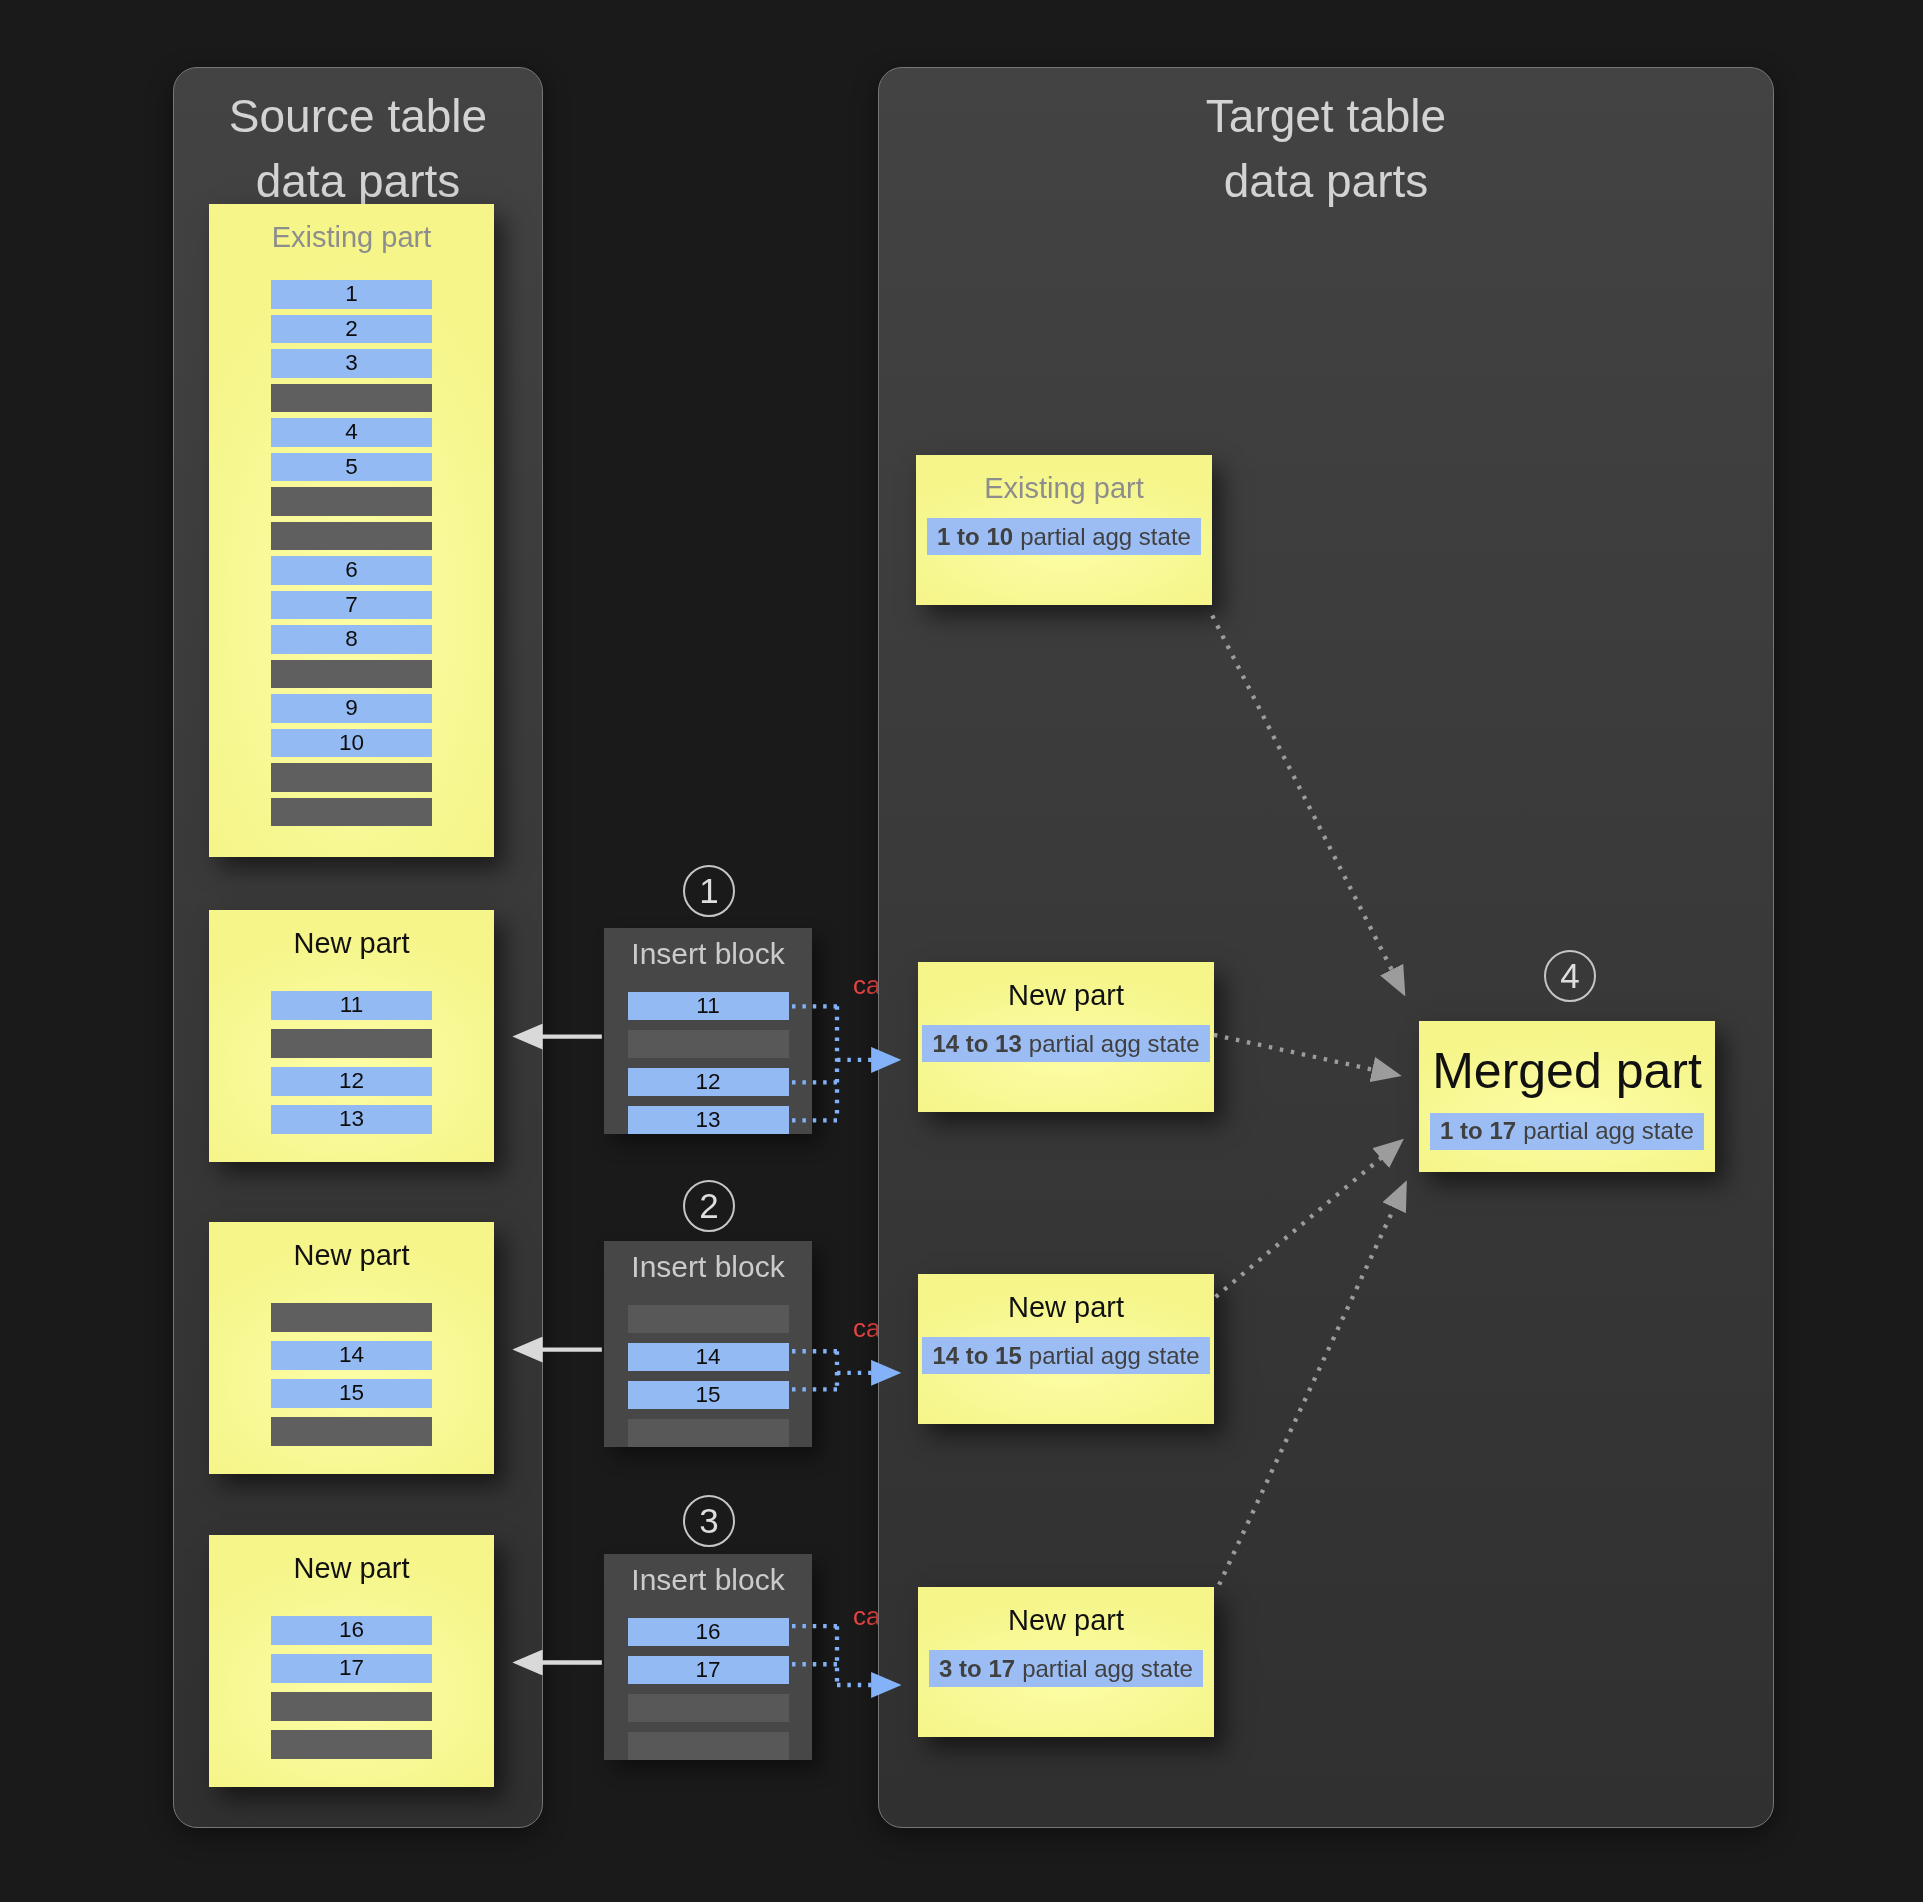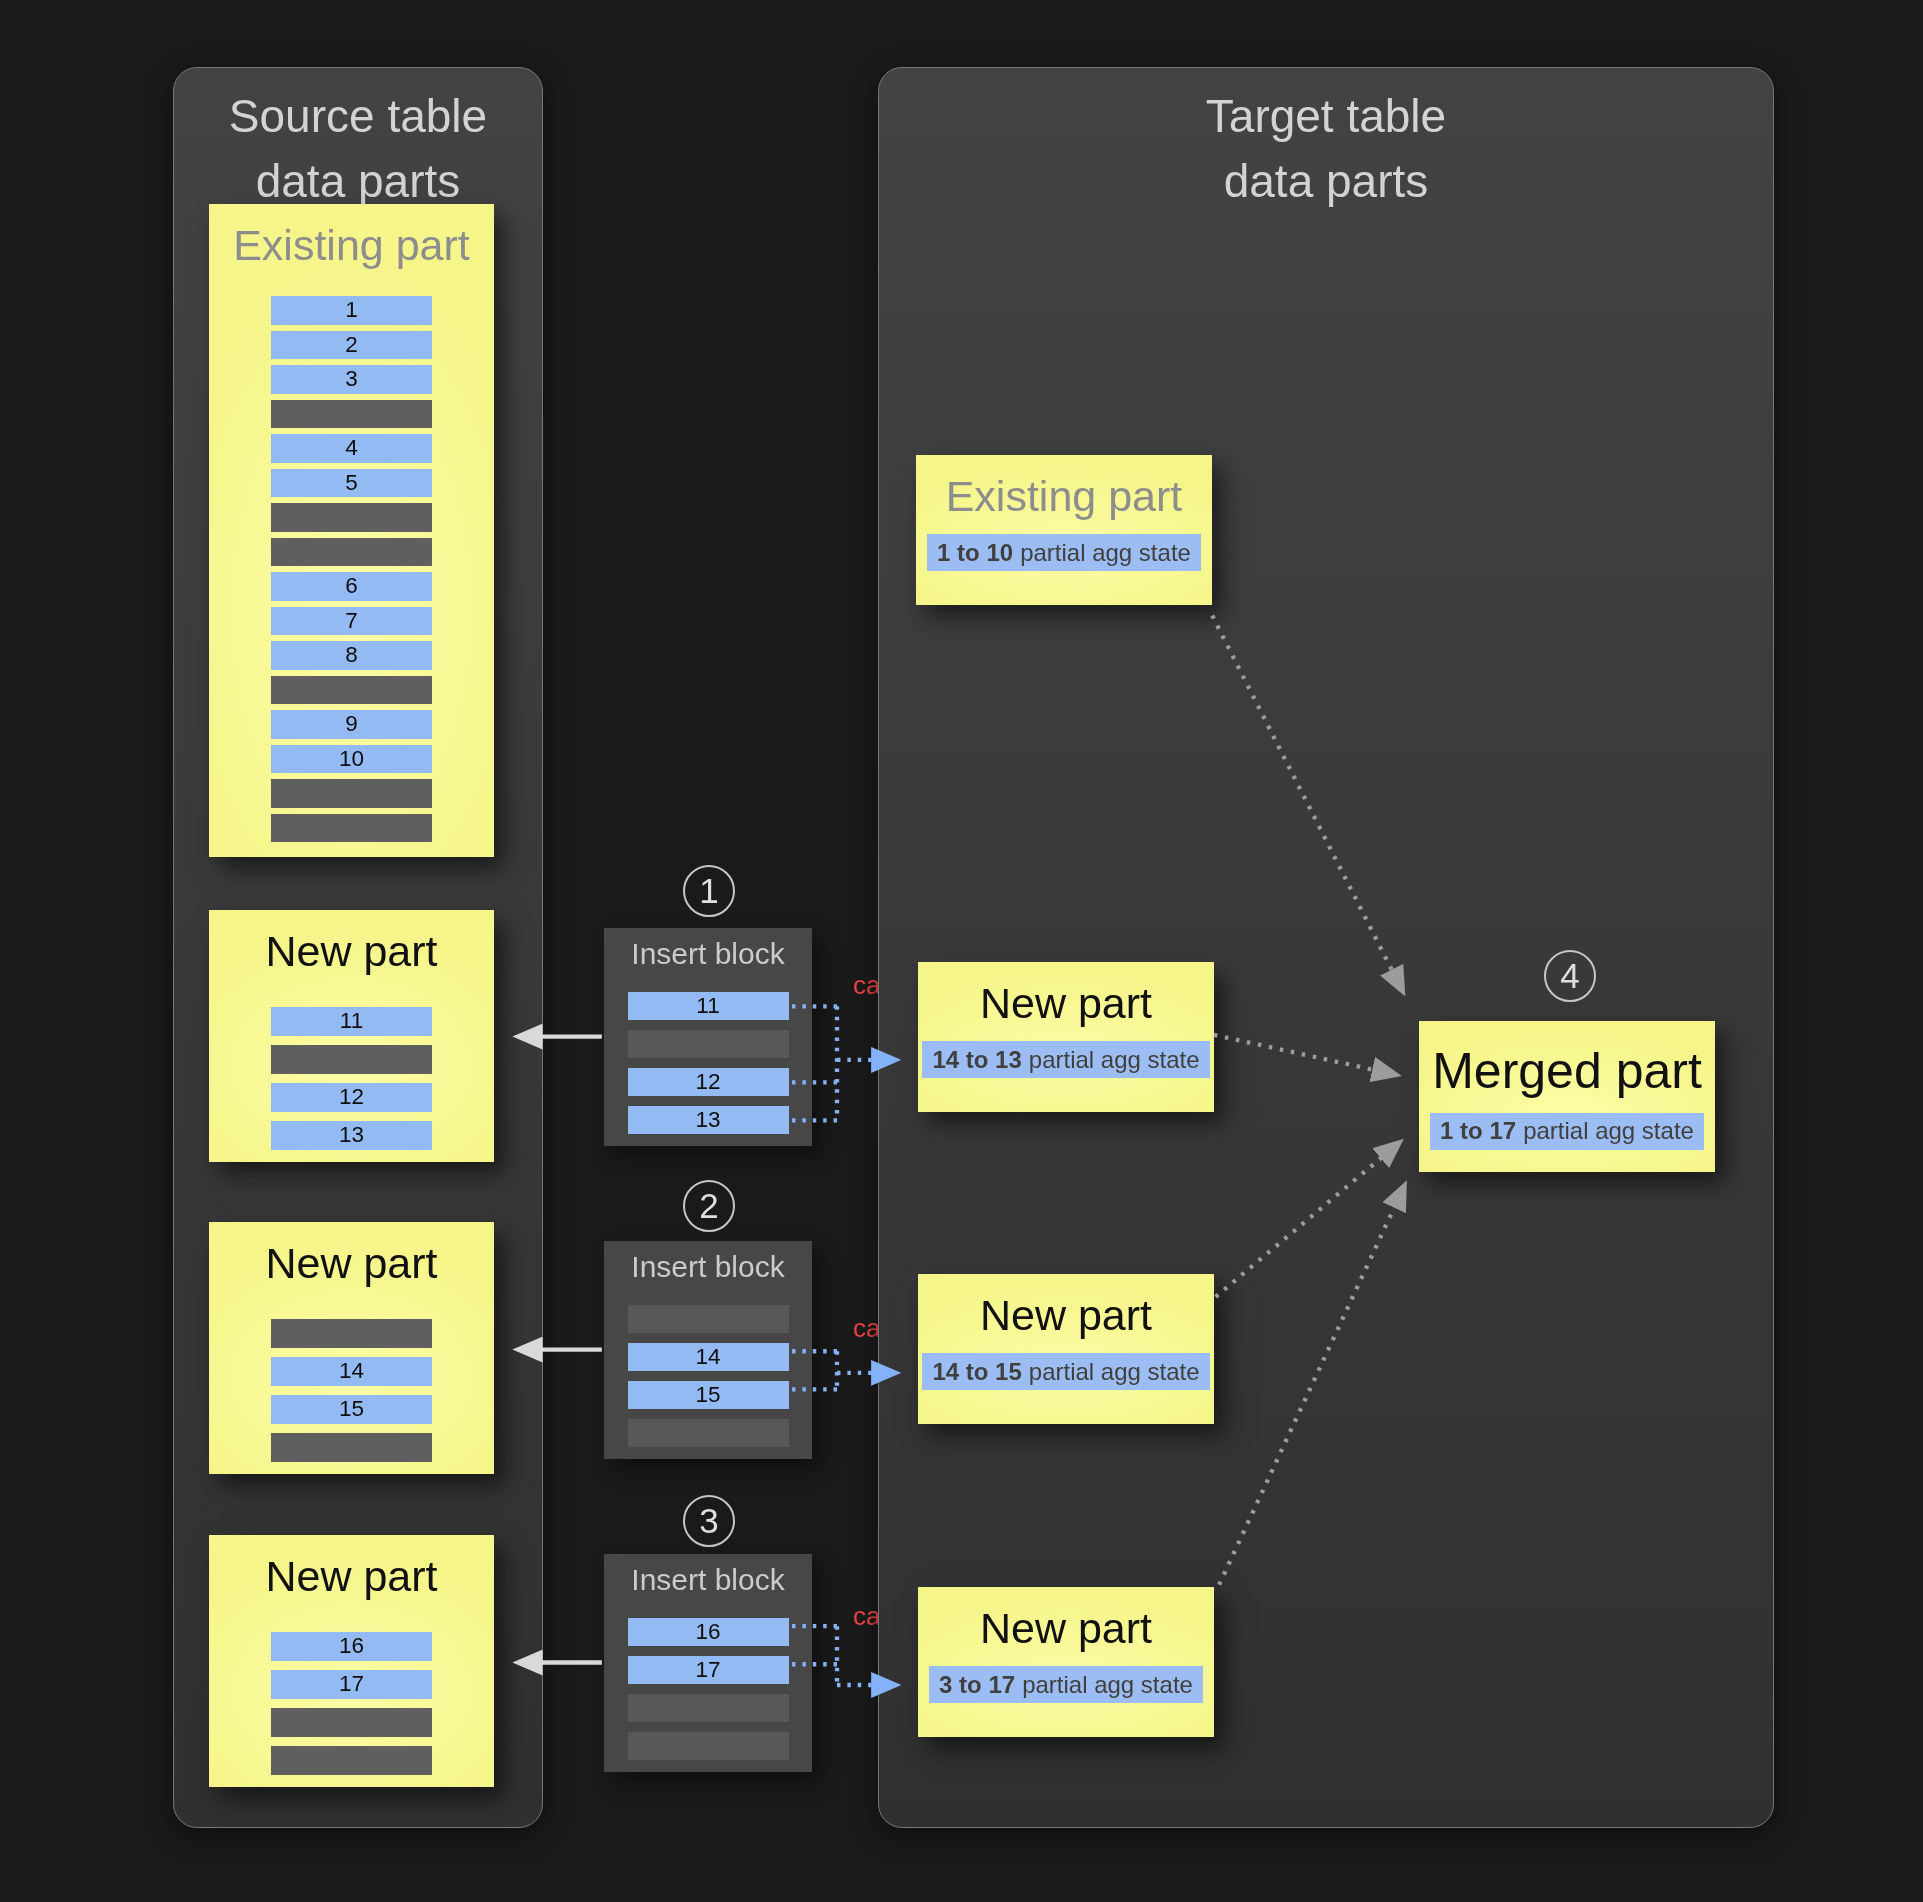--- a/index.html
+++ b/index.html
@@ -22,35 +22,35 @@
     text-align:center; font-size:46px; line-height:1.42;
     color:#d3d3d3; white-space:pre-line;
   }
   
   .part {
     position:absolute;
     background:radial-gradient(90% 75% at 50% 62%, #fdfda6 0%, #f5f58a 72%);
     box-shadow:10.4px 12px 22.5px rgba(0,0,0,.55);
     display:flex; flex-direction:column; align-items:center;
   }
-  .part-title { font-size:43px; color:#111; margin-top:17.3px; }
+  .part-title { font-size:29px; color:#111; margin-top:17.3px; }
   .part.muted .part-title { color:#8d8d8d; }
   
   .rows { display:flex; flex-direction:column; }
   .rows.tight { gap:6px;  margin-top:26px; }
   .rows.loose { gap:9.5px; margin-top:31px; }
   .row {
     width:161px; height:28.5px;
     font-size:22.5px; line-height:28.5px; text-align:center; color:#0d0d0d;
   }
   .row.blue { background:#94baf4; }
   .row.gray { background:#5f5f5f; }
   
   .insert-block {
-    position:absolute; left:604px; width:208px; padding-bottom:12px;
+    position:absolute; left:604px; width:208px; 
     background:#474747; box-shadow:8.6px 10.4px 19px rgba(0,0,0,.45);
     display:flex; flex-direction:column; align-items:center;
   }
   .insert-block .insert-title { font-size:30px; color:#cbcbcb; margin-top:8.6px; }
   .insert-block .rows { gap:9.5px; margin-top:21px; }
   .insert-block .row.gray { background:#585858; }
   
   .tpart { width:296px; height:150px; }
   .agg-bar {
     margin-top:13px; background:#9cbdf3; color:#404040;

